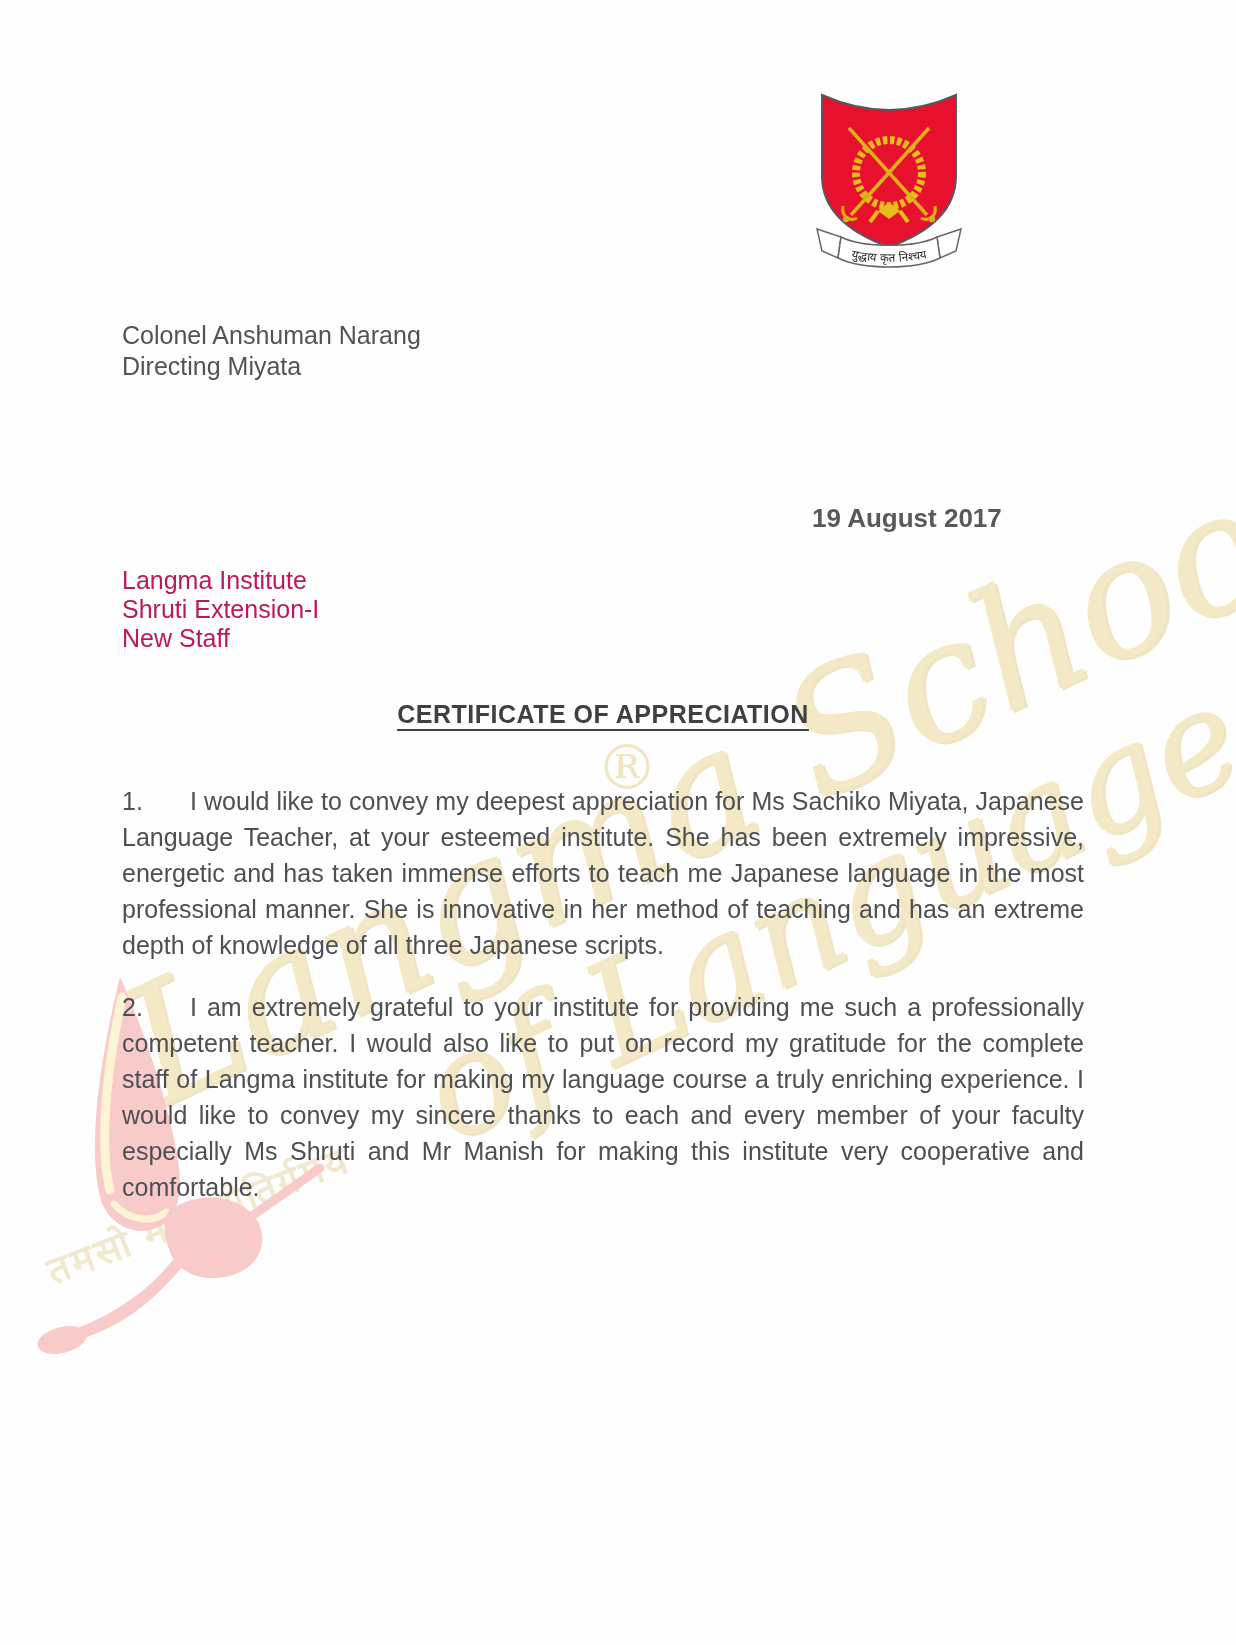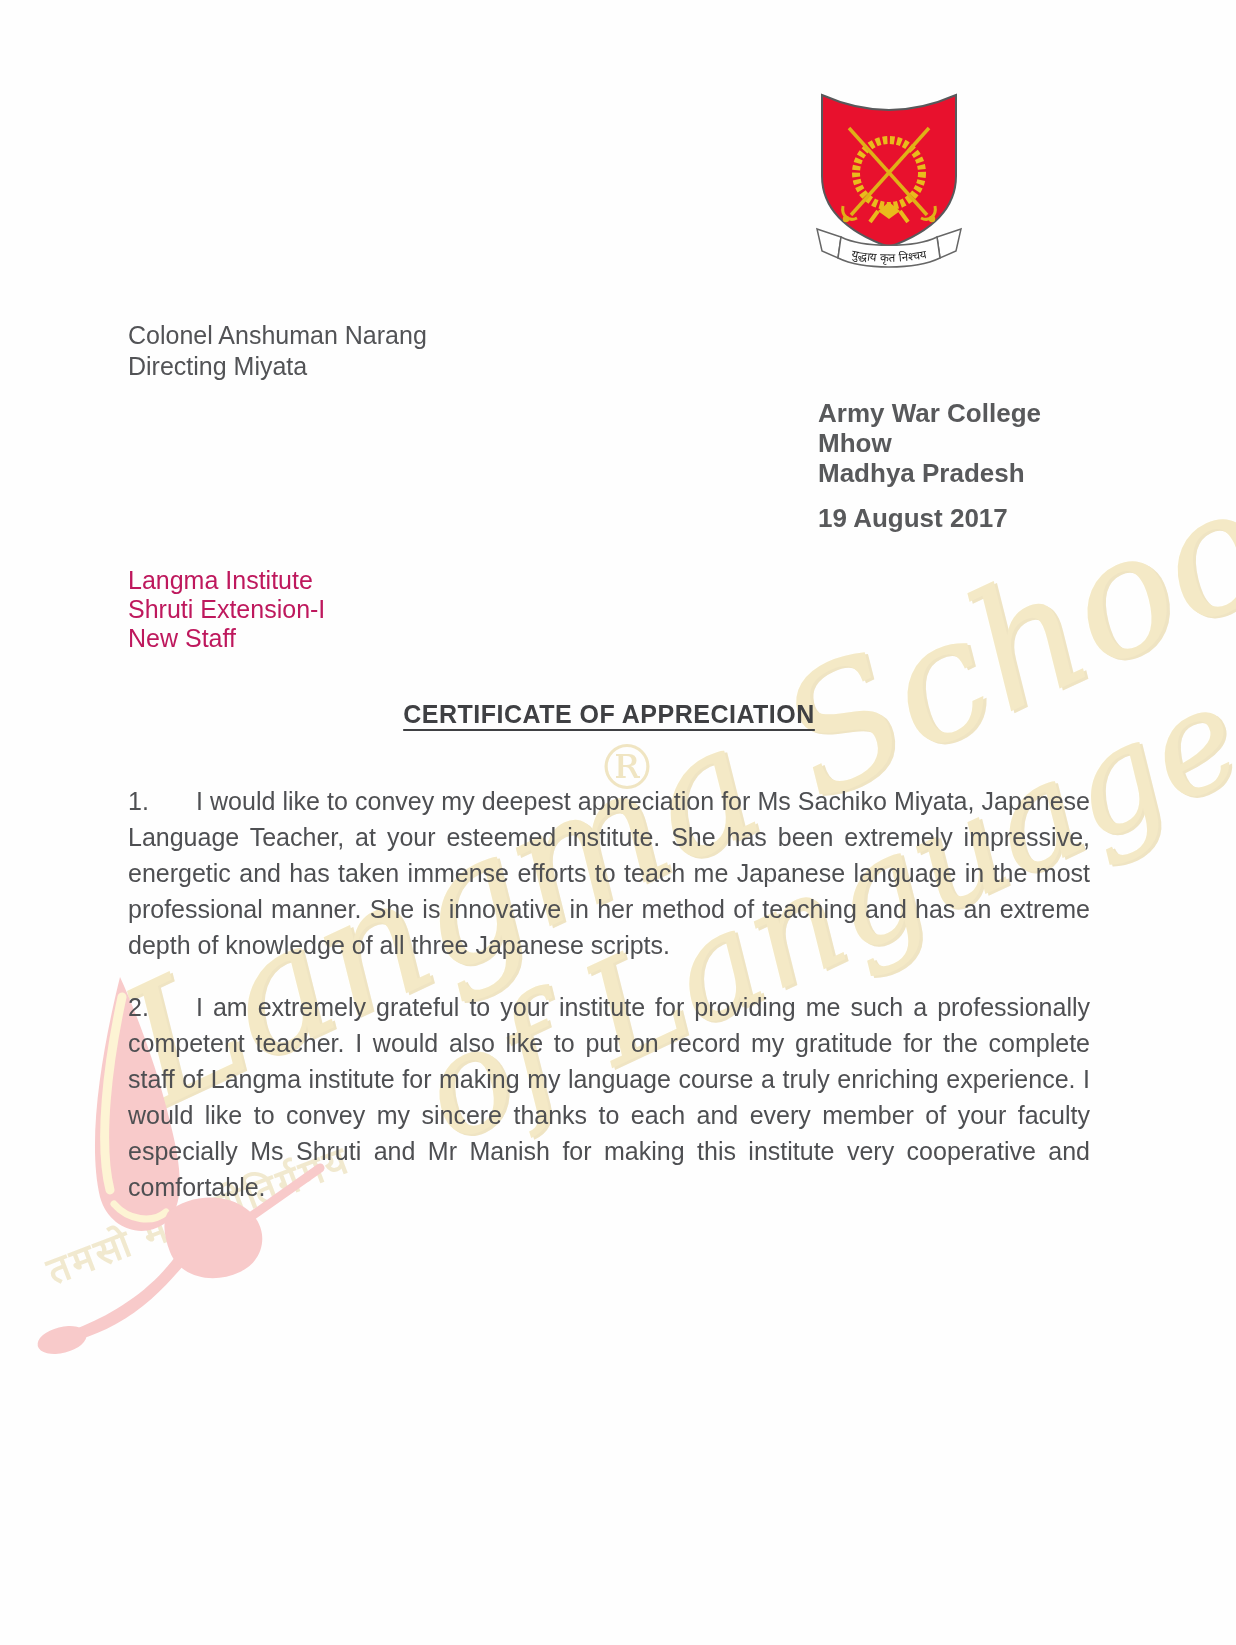--- a/index.html
+++ b/index.html
@@ -40,21 +40,21 @@
     color: #f1e9cf;
     letter-spacing: 3px;
     white-space: nowrap;
     transform: rotate(-21deg);
     transform-origin: 0 50%;
   }
   .quill { left: 28px; top: 972px; width: 310px; height: 395px; }
   
   .crest { position: absolute; left: 815px; top: 86px; width: 148px; height: 186px; z-index: 2; }
   
-  .txt { position: absolute; z-index: 2; margin-left: 6px; }
+  .txt { position: absolute; z-index: 2; }
   .sender { left: 122px; top: 320px; font-size: 25px; line-height: 31px; color: #525356; }
   .institution { left: 812px; top: 398px; font-size: 26px; line-height: 30px; font-weight: bold; color: #58595b; }
   .date { left: 812px; top: 503px; font-size: 26px; font-weight: bold; color: #58595b; }
   .recipient { left: 122px; top: 566px; font-size: 25px; line-height: 29px; color: #be185d; }
   .heading-wrap { left: 122px; top: 700px; width: 962px; text-align: center; }
   .heading {
     font-size: 25px;
     font-weight: bold;
     letter-spacing: 0.5px;
     color: #3f4043;
@@ -122,25 +122,20 @@
     <text font-size="11.5" fill="#1a1a1a" font-family="'DejaVu Sans', sans-serif">
       <textPath href="#mottoPath" startOffset="50%" text-anchor="middle">युद्धाय कृत निश्चय</textPath>
     </text>
   </svg>
 
   <div class="txt sender">
     <div>Colonel Anshuman Narang</div>
     <div>Directing Miyata</div>
   </div>
 
-  <div class="txt institution">
-    <div>Army War College</div>
-    <div>Mhow</div>
-    <div>Madhya Pradesh</div>
-  </div>
 
   <div class="txt date">19 August 2017</div>
 
   <div class="txt recipient">
     <div>Langma Institute</div>
     <div>Shruti Extension-I</div>
     <div>New Staff</div>
   </div>
 
   <div class="txt heading-wrap">

